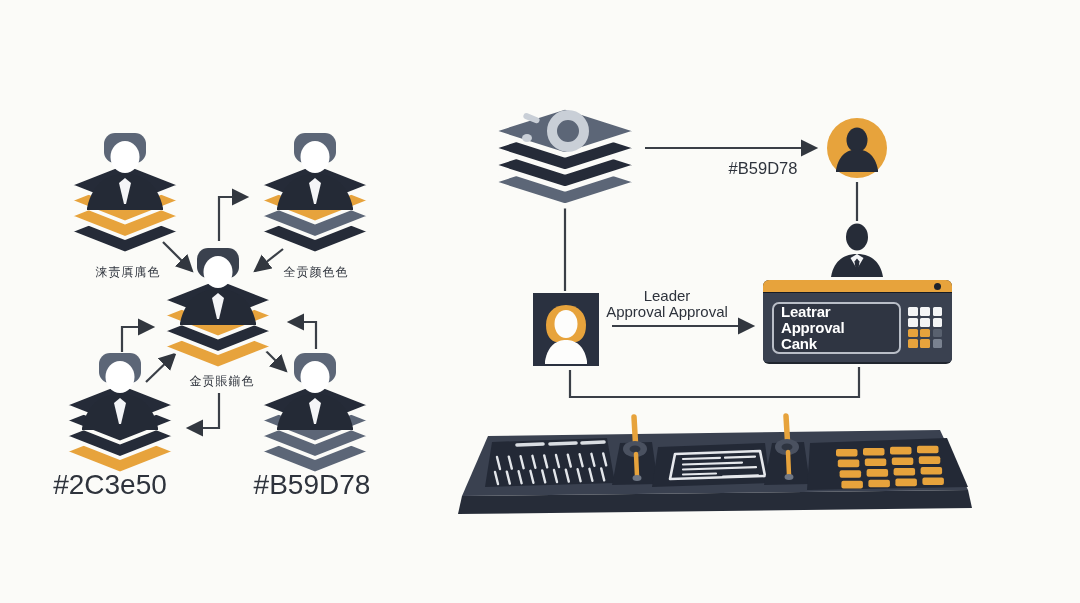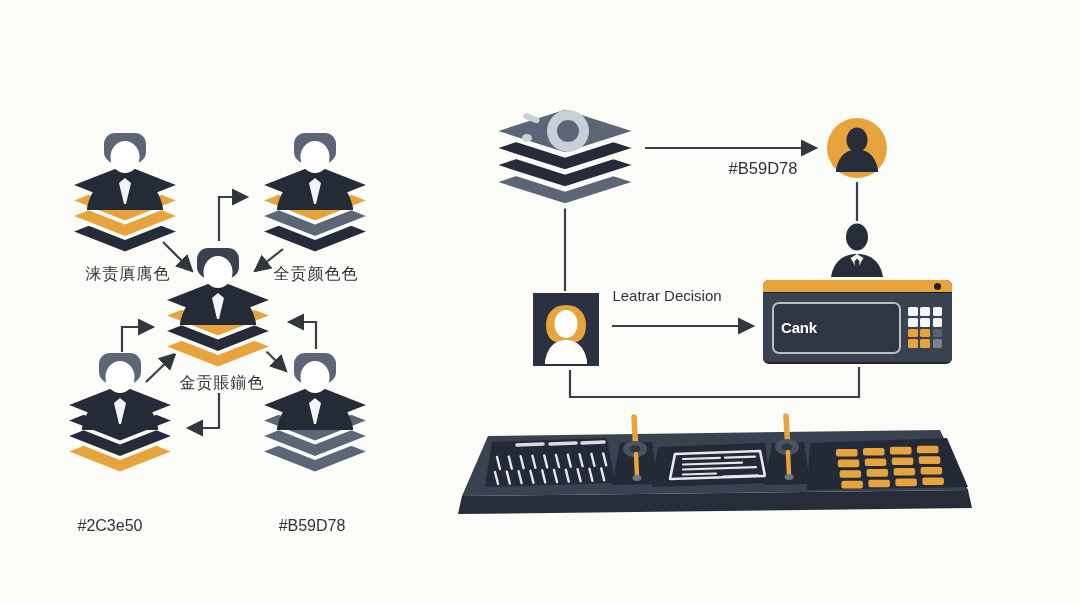--- a/index.html
+++ b/index.html
@@ -5,22 +5,22 @@
   :root{
     --bg:#FBFBF8; --orange:#E7A33C; --dark:#252B38; --slate:#5C6677;
     --console-body:#3A4150; --console-edge:#262C38; --section:#232936;
     --line:#3A3F47; --label:#2E333C; --white:#F4F5F7;
   }
   html,body{margin:0;padding:0;}
   body{font-family:"Liberation Sans",sans-serif;background:var(--bg);}
   #canvas{position:relative;width:1080px;height:603px;background:var(--bg);overflow:hidden;}
   .abs{position:absolute;}
   .lbl{position:absolute;text-align:center;font-weight:400;color:var(--label);}
-  .cjk{font-size:16px;letter-spacing:1px;}
-  .hex{font-size:16px;margin-top:48px;}
+  .cjk{font-size:12px;letter-spacing:1px;}
+  .hex{font-size:28px;}
   .hex-sm{font-size:16.5px;}
   .leader{font-size:15px;line-height:16px;}
   svg{display:block;overflow:visible;}
 
   
   .avatar-circle{position:absolute;left:827px;top:118px;width:60px;height:60px;
     border-radius:50%;background:var(--orange);}
   
   .woman-tile{position:absolute;left:533px;top:293px;width:66px;height:73px;background:#2A3140;}
 
@@ -143,21 +143,22 @@
       <path d="M100 29 L175 53 L100 77 L25 53 Z" fill="var(--dark)"></path>
       <path d="M100 12 L175 36 L100 60 L25 36 Z" fill="var(--slate)"></path>
     </g>
     <circle cx="103" cy="36" r="16" fill="none" stroke="#C9CFD7" stroke-width="10"></circle>
     <rect x="58" y="20" width="17" height="6" rx="3" transform="rotate(22 66 23)" fill="#C9CFD7"></rect>
     <ellipse cx="62" cy="43" rx="5" ry="4" fill="#C9CFD7"></ellipse>
   </svg>
 
   <div class="lbl hex-sm" style="left:683px;top:159px;width:160px">#B59D78</div>
   <div class="lbl leader" style="left:567px;top:288px;width:200px">
-    <div>Leatrar Decision</div>
+    <div>Leader</div>
+    <div>Approval Approval</div>
   </div>
 
   <div class="avatar-circle">
     <svg width="60" height="60" viewBox="0 0 60 60">
       <ellipse cx="30" cy="22" rx="10.5" ry="12.5" fill="#262C38"></ellipse>
       <path d="M9,52 C12,36 21,31.5 30,31.5 C39,31.5 48,36 51,52 L51,54 L9,54 Z" fill="#262C38"></path>
     </svg>
   </div>
 
   <svg class="abs" style="left:829px;top:223px" width="56" height="55" viewBox="0 0 56 55">
@@ -174,20 +175,21 @@
       <path d="M12,68 C15,52 24,47 33,47 C42,47 51,52 54,68 L54,71 L12,71 Z" fill="#FDFDFC"></path>
     </svg>
   </div>
 
   <div class="panel">
     <div class="panel-top">
       <span class="panel-dot"></span>
     </div>
     <div class="panel-body">
       <div class="panel-screen">
+        <span>Leatrar Approval</span>
         <span>Cank</span>
       </div>
       <div class="panel-grid" id="panel-grid">
           <span style="background: rgb(244, 245, 246);"></span>
           <span style="background: rgb(244, 245, 246);"></span>
           <span style="background: rgb(244, 245, 246);"></span>
           <span style="background: rgb(244, 245, 246);"></span>
           <span style="background: rgb(244, 245, 246);"></span>
           <span style="background: rgb(244, 245, 246);"></span>
           <span style="background: rgb(231, 163, 60);"></span>

